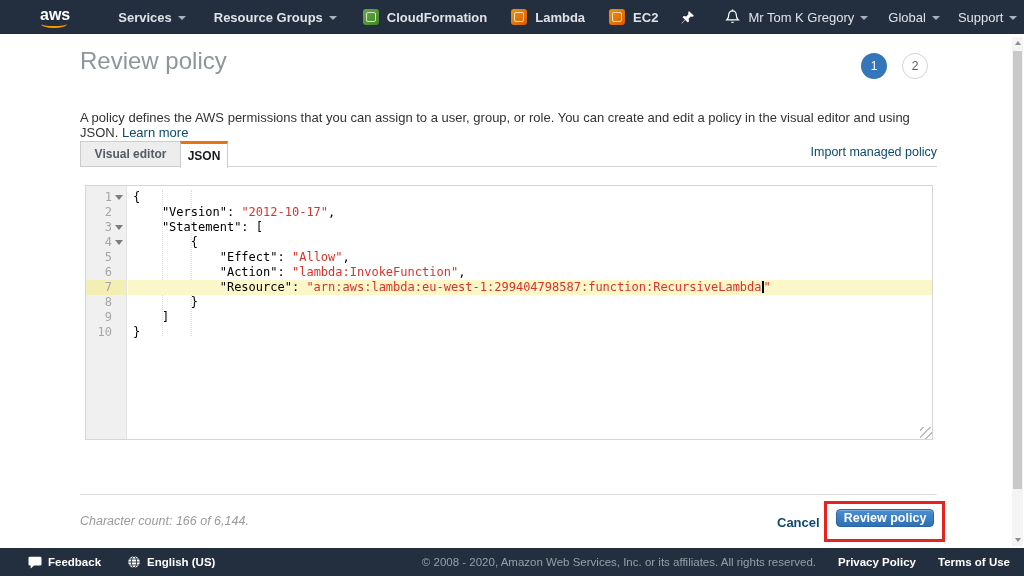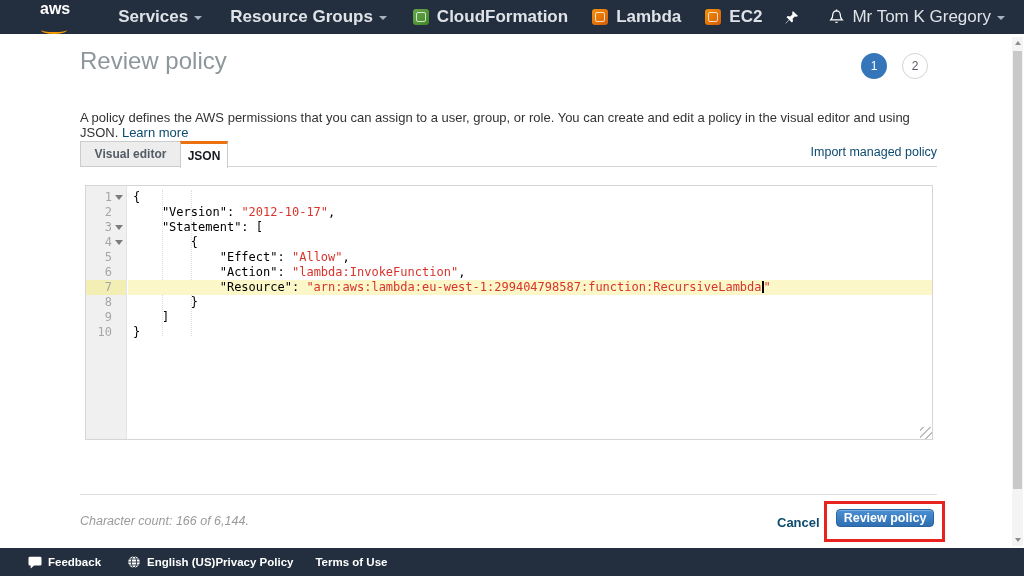--- a/index.html
+++ b/index.html
@@ -2,24 +2,24 @@
 <html><head>
 <meta charset="utf-8">
 <style>
   * { margin:0; padding:0; box-sizing:border-box; }
   html,body { width:1024px; height:576px; }
   body { font-family:"Liberation Sans","DejaVu Sans",sans-serif; background:#fff; position:relative; overflow:hidden; }
 
   
   .topnav { position:absolute; top:0; left:0; width:1024px; height:34px; background:#232f3e;
             display:flex; align-items:center; padding-left:40px; }
-  .logo { position:relative; color:#fff; font-weight:700; font-size:16px; cursor:pointer; padding-bottom:16px; }
+  .logo { position:relative; color:#fff; font-weight:700; font-size:16px; cursor:pointer; padding-bottom:4px; }
   .logo .smile { position:absolute; left:1px; bottom:0; width:26px; height:8px;
                  border-bottom:2px solid #f90; border-radius:50%; }
-  .nav-item { color:#dfe3e8; font-size:17px; font-weight:700; display:flex; align-items:center;
+  .nav-item { color:#dfe3e8; font-size:13px; font-weight:700; display:flex; align-items:center;
               gap:6px; cursor:pointer; white-space:nowrap; }
   .caret { width:0; height:0; border-left:4px solid transparent; border-right:4px solid transparent;
            border-top:4px solid #a9b2bd; margin-top:1px; }
   .svc-icon { width:16px; height:16px; border-radius:3px; margin-right:2px; position:relative; }
   .svc-icon::after { content:""; position:absolute; inset:3px; border:1.5px solid rgba(255,255,255,.75); border-radius:2px; }
   .svc-green { background:linear-gradient(135deg,#6aa84f,#3f8624); }
   .svc-orange { background:linear-gradient(135deg,#f2930d,#d45b07); }
   .icon-btn { display:flex; align-items:center; cursor:pointer; }
 
   
@@ -207,20 +207,21 @@
   <div class="footer-item" style="margin-left:26px">
     <svg width="14" height="14" viewBox="0 0 16 16">
       <circle cx="8" cy="8" r="6.6" fill="#fff"></circle>
       <ellipse cx="8" cy="8" rx="3" ry="6.6" fill="none" stroke="#232f3e" stroke-width="1"></ellipse>
       <line x1="1.4" y1="8" x2="14.6" y2="8" stroke="#232f3e" stroke-width="1"></line>
       <line x1="2.2" y1="4.6" x2="13.8" y2="4.6" stroke="#232f3e" stroke-width="1"></line>
       <line x1="2.2" y1="11.4" x2="13.8" y2="11.4" stroke="#232f3e" stroke-width="1"></line>
     </svg>
     <span>English (US)</span>
   </div>
+  <span class="copyright">© 2008 - 2020, Amazon Web Services, Inc. or its affiliates. All rights reserved.</span>
   <a class="footer-link">Privacy Policy</a>
   <a class="footer-link">Terms of Use</a>
 </footer>
 
 <div class="scrollbar">
   <div class="sb-arrow sb-up">
       <span></span>
     </div>
   <div class="sb-thumb"></div>
   <div class="sb-arrow sb-down">

